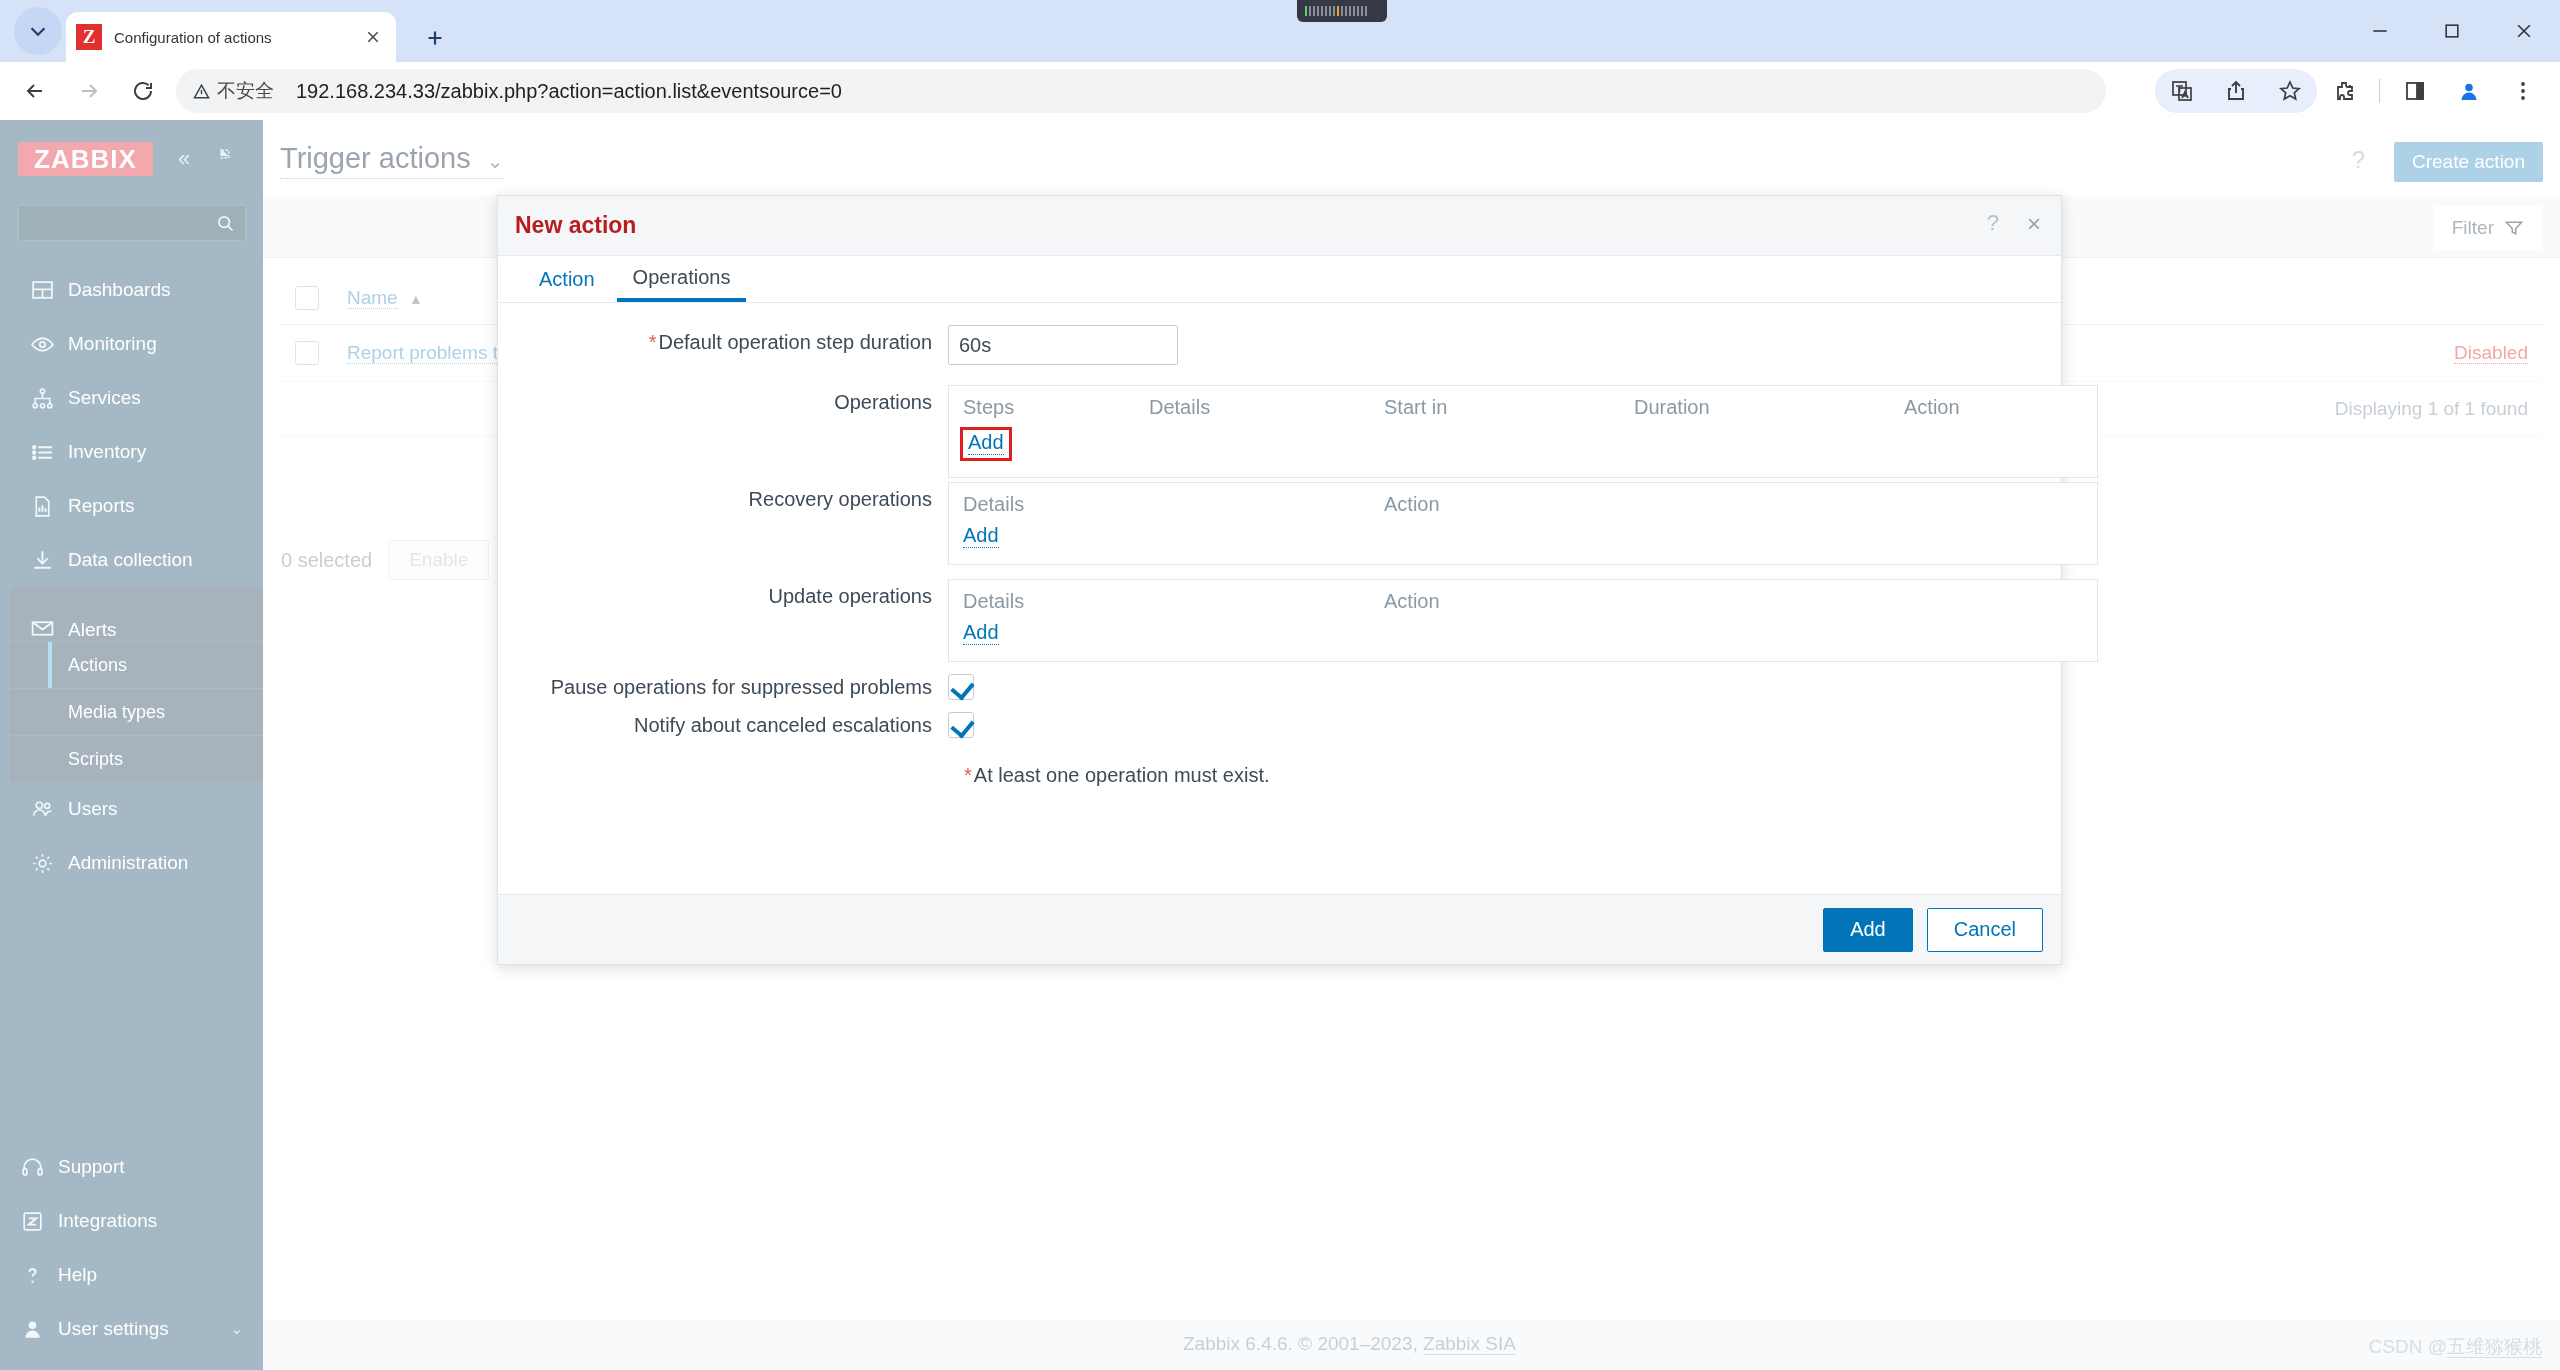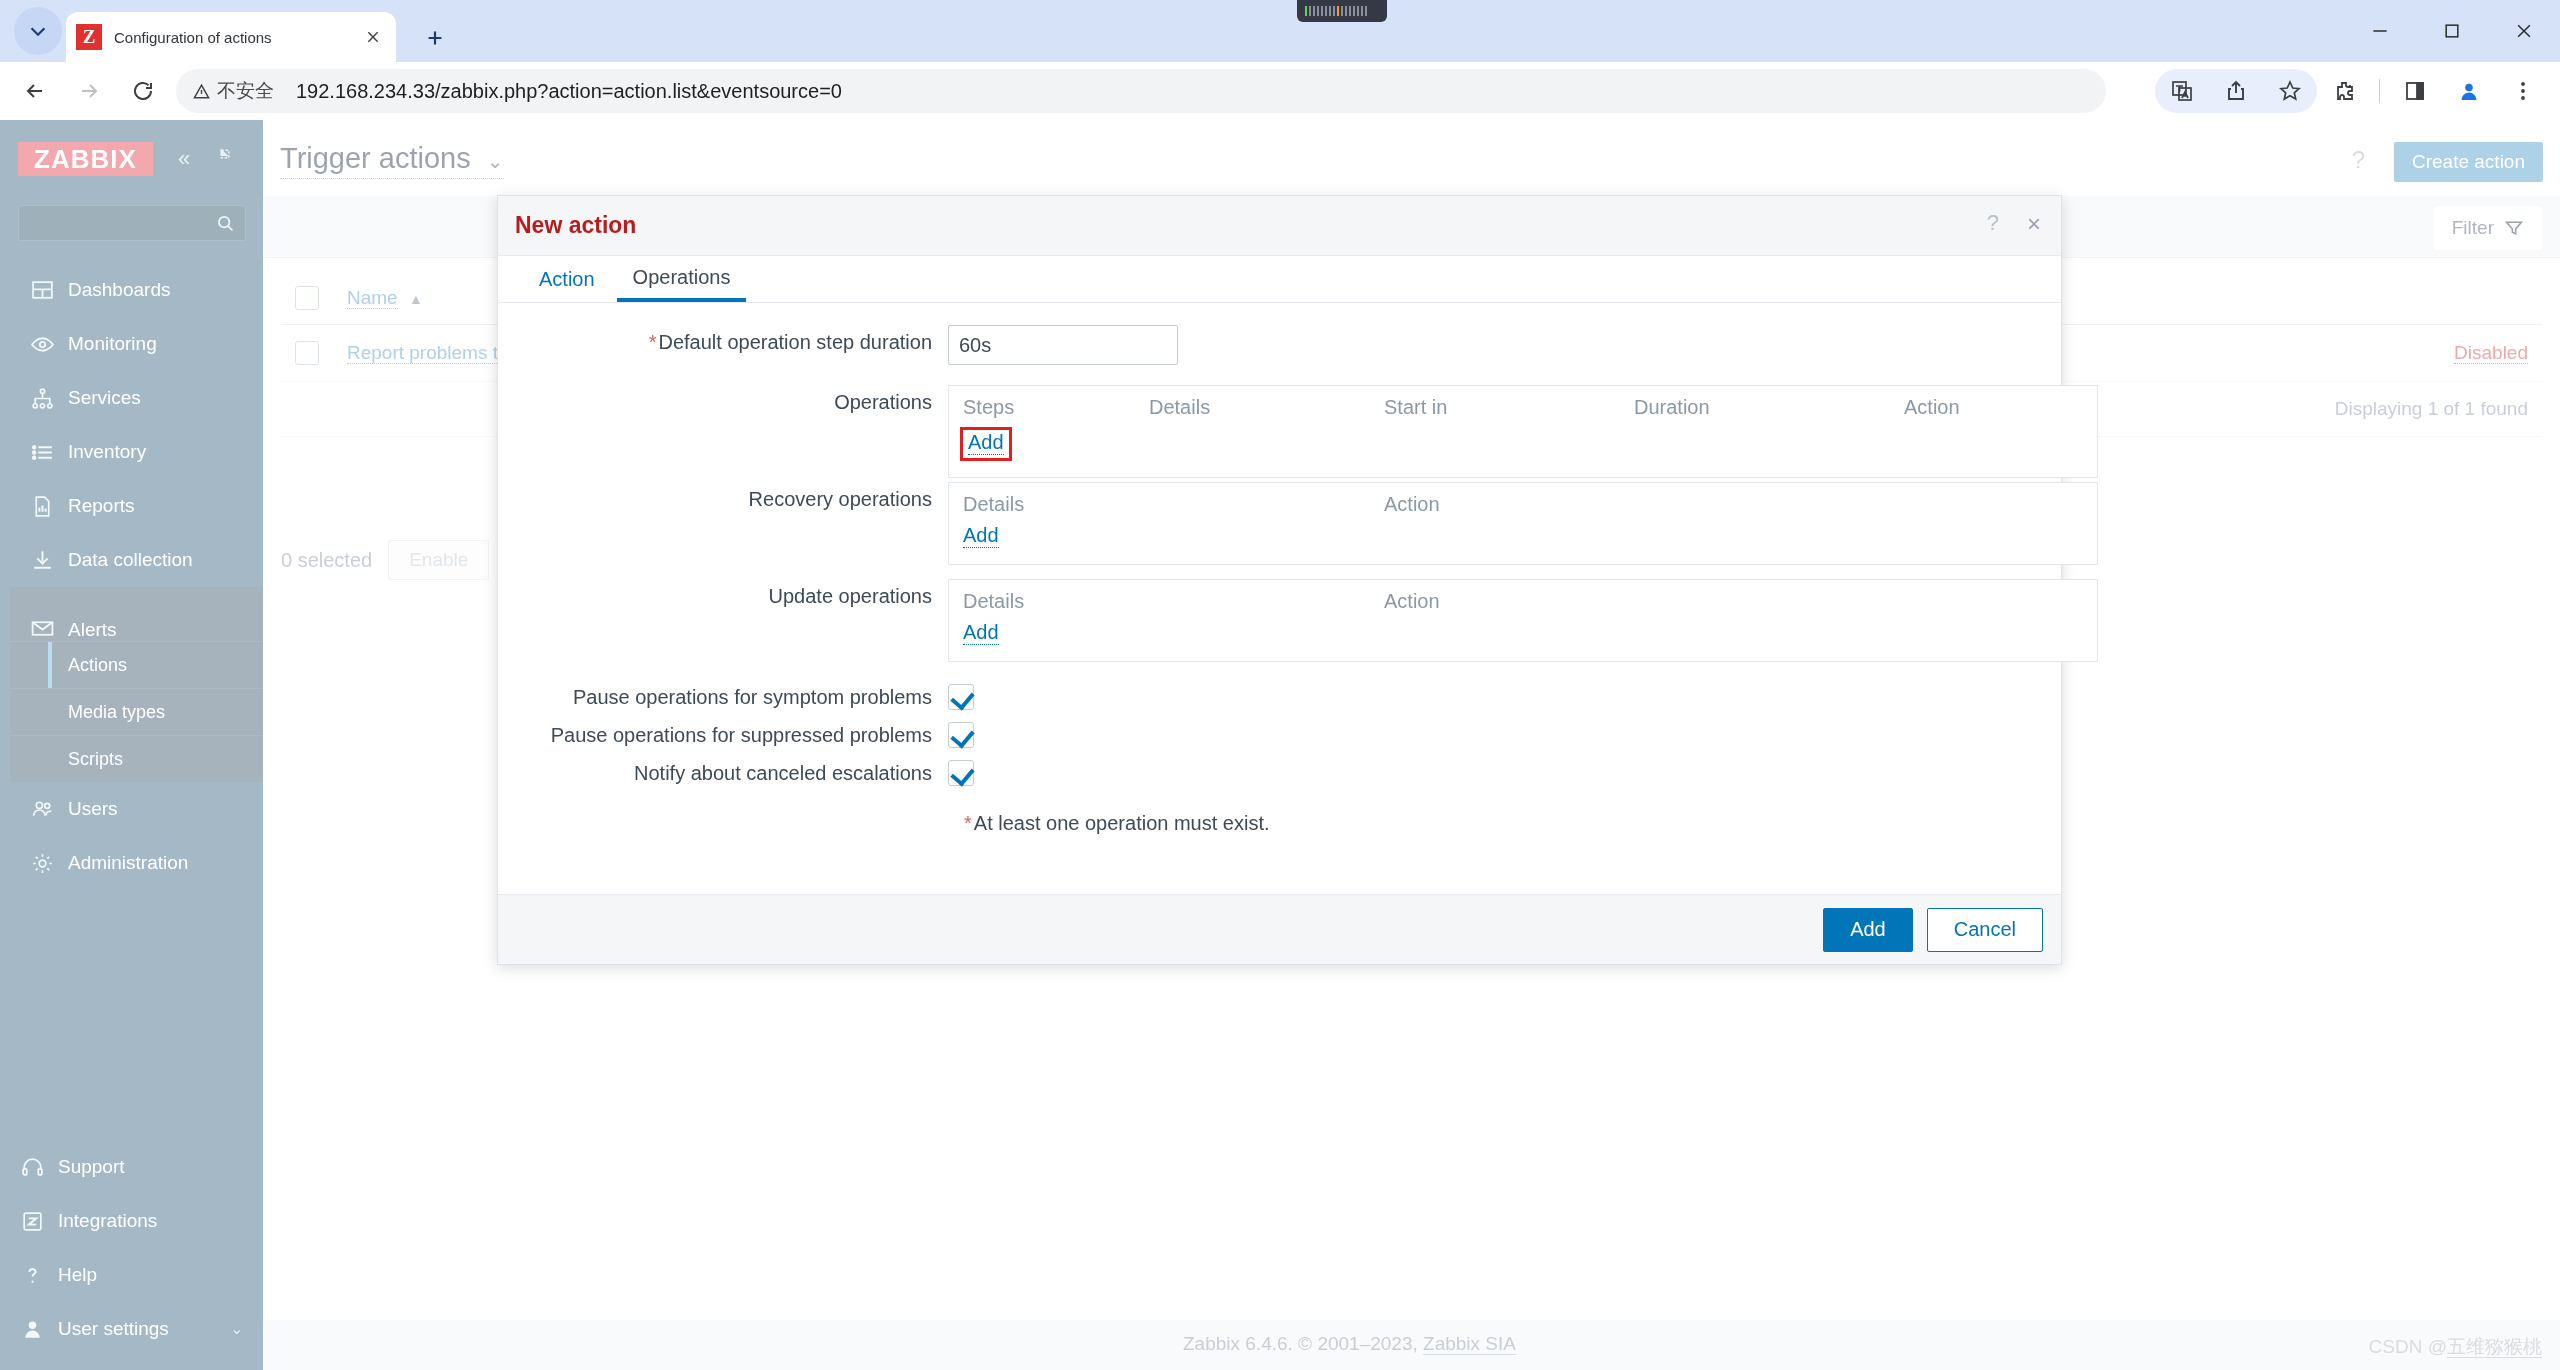--- a/index.html
+++ b/index.html
@@ -758,24 +758,20 @@
             <div class="oh" style="width:435px; padding-left:14px">Details</div>
             <div class="oh">Action</div>
           </div>
           <div class="op-body" style="padding-left:14px">
             <span class="add-link">Add</span>
           </div>
         </div>
       </div>
     </div>
 
-    <div class="frow" style="margin-top:22px">
-      <div class="flabel" style="padding-top:2px">Pause operations for symptom problems</div>
-      <div class="fctl"><span class="chk"></span></div>
-    </div>
     <div class="frow" style="margin-top:12px">
       <div class="flabel" style="padding-top:2px">Pause operations for suppressed problems</div>
       <div class="fctl"><span class="chk"></span></div>
     </div>
     <div class="frow" style="margin-top:12px">
       <div class="flabel" style="padding-top:2px">Notify about canceled escalations</div>
       <div class="fctl"><span class="chk"></span></div>
     </div>
 
     <div id="must-exist">

